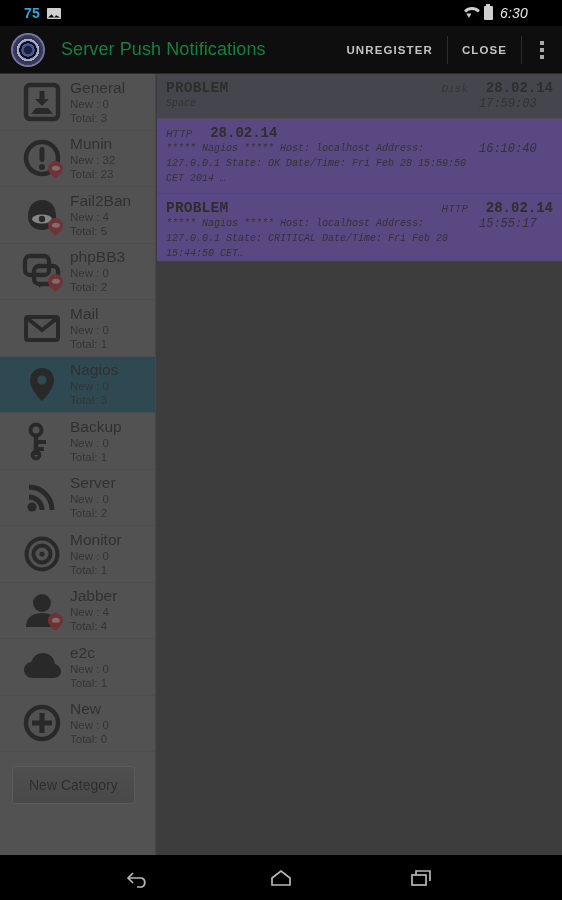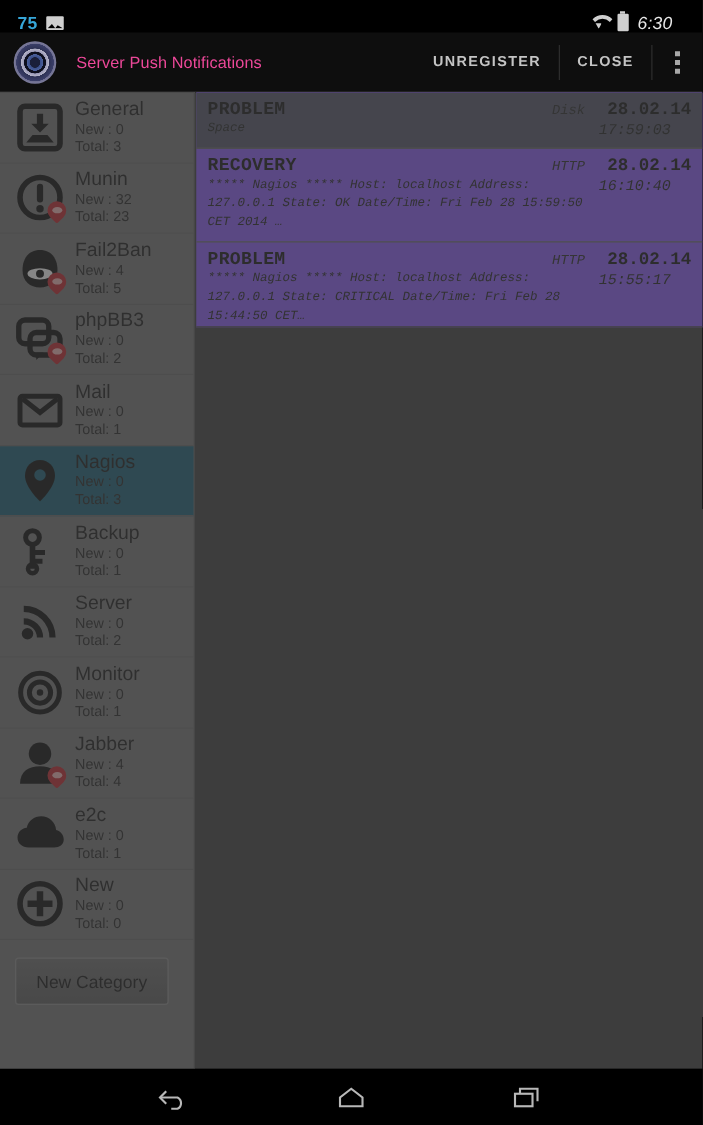--- a/index.html
+++ b/index.html
@@ -13,22 +13,22 @@
     position: relative;
     width: 562px; height: 900px;
     background: #000;
   }
 
   
   #statusbar {
     position: absolute; top: 0; left: 0;
     width: 552px; height: 26px;
     background: #000;
-    display: flex; align-items: flex-end;
-    padding: 0 14px;
+    display: flex; align-items: center;
+    padding: 0 24px;
   }
   #statusbar .left { display: flex; align-items: center; gap: 7px; flex: 1; }
   #statusbar .right { display: flex; align-items: center; gap: 7px; font-style: italic; }
   .sb-num {
     color: #36a6d8; font-size: 14px; font-weight: bold;
     letter-spacing: .3px;
   }
   .sb-time { color: #e8e8e8; font-size: 14px; letter-spacing: .2px; }
   .ic-photo {
     width: 14px; height: 11px; background: #cfcfcf;
@@ -78,22 +78,22 @@
         #1a1f3a 0%, #1a1f3a 17%,
         #3a4f8a 18%, #4a5f9a 27%,
         #0d0f1e 28%, #0d0f1e 36%,
         #9a9ab8 37%, #b4b4c8 46%,
         #2e3255 47%, #3a3e68 62%,
         #6e6e90 63%, #8a8aa8 78%,
         #4a4a68 79%, #42425e 100%);
     flex: none;
   }
   #app-title {
-    margin-left: 16px; color: #ec4899;
-    font-size: 13px; letter-spacing: .1px;
+    margin-left: 16px; color: #15803d;
+    font-size: 18px; letter-spacing: .1px;
     flex: 1; white-space: nowrap;
   }
   .ab-btn {
     color: #c4c4c4; font-size: 11.5px; font-weight: bold;
     letter-spacing: 1.1px; padding: 0 14px;
     height: 30px; display: flex; align-items: center;
   }
   .ab-sep { width: 1px; height: 28px; background: #2c2c2c; }
   #overflow {
     width: 40px; height: 48px;
@@ -115,21 +115,21 @@
     width: 156px; height: 781px;
     background: #787878;
     border-right: 1px solid #5a5a5a;
     overflow: hidden;
   }
   .cat {
     position: relative;
     height: 56.5px;
     display: flex; align-items: center;
     border-bottom: 1px solid #6b6b6b;
-    padding-left: 6px;
+    padding-left: 16px;
   }
   .cat.sel { background: #1c6076; }
   .cat-icon {
     width: 52px; height: 48px; flex: none;
     position: relative;
     display: flex; align-items: center; justify-content: center;
   }
   .cat-text { flex: 1; overflow: hidden; padding-left: 2px; }
   .cat-name {
     color: #1b1b1b; font-size: 15.5px; line-height: 18px;
@@ -485,21 +485,20 @@
             <div class="ntype">Disk</div>
             <div class="ndate">28.02.14</div>
           </div>
           <div class="nrow">
             <div class="nbody">Space</div>
             <div class="ntime">17:59:03</div>
           </div>
         </div>
         <div class="notif">
           <div class="nrow">
-            <div class="ntitle">RECOVERY</div>
             <div class="ntype">HTTP</div>
             <div class="ndate">28.02.14</div>
           </div>
           <div class="nrow">
             <div class="nbody">***** Nagios *****  Host: localhost Address: 127.0.0.1 State: OK  Date/Time: Fri Feb 28 15:59:50 CET 2014 …</div>
             <div class="ntime">16:10:40</div>
           </div>
         </div>
         <div class="notif">
           <div class="nrow">

